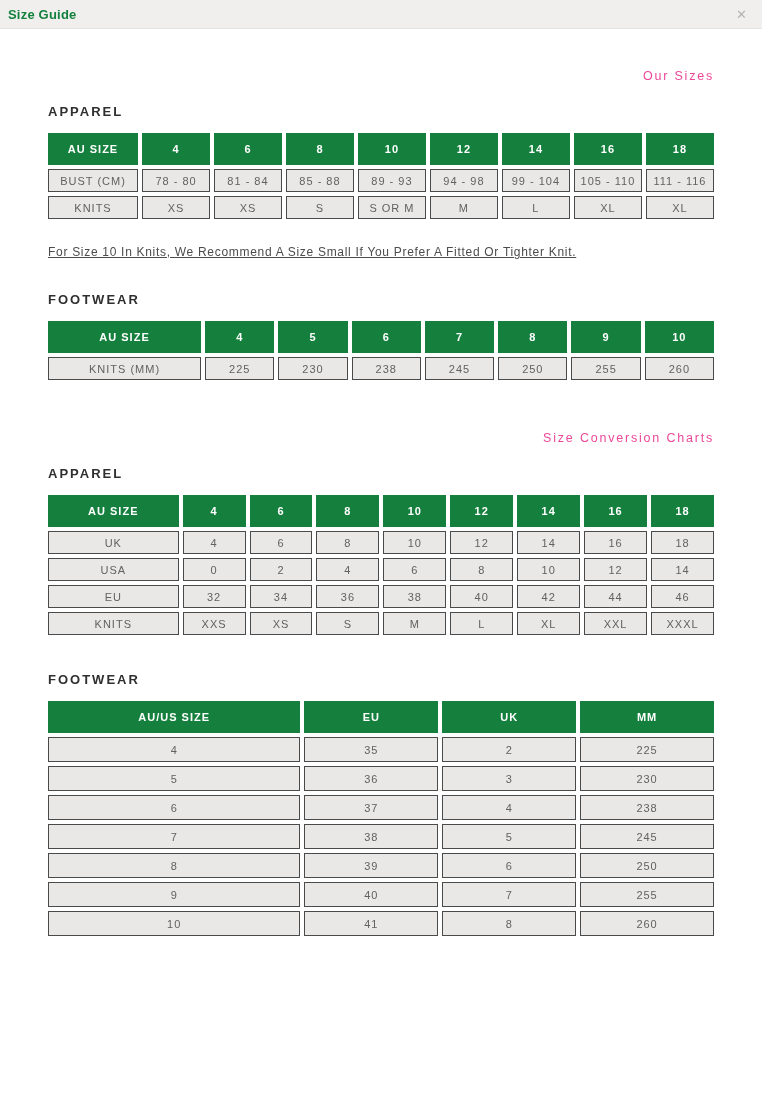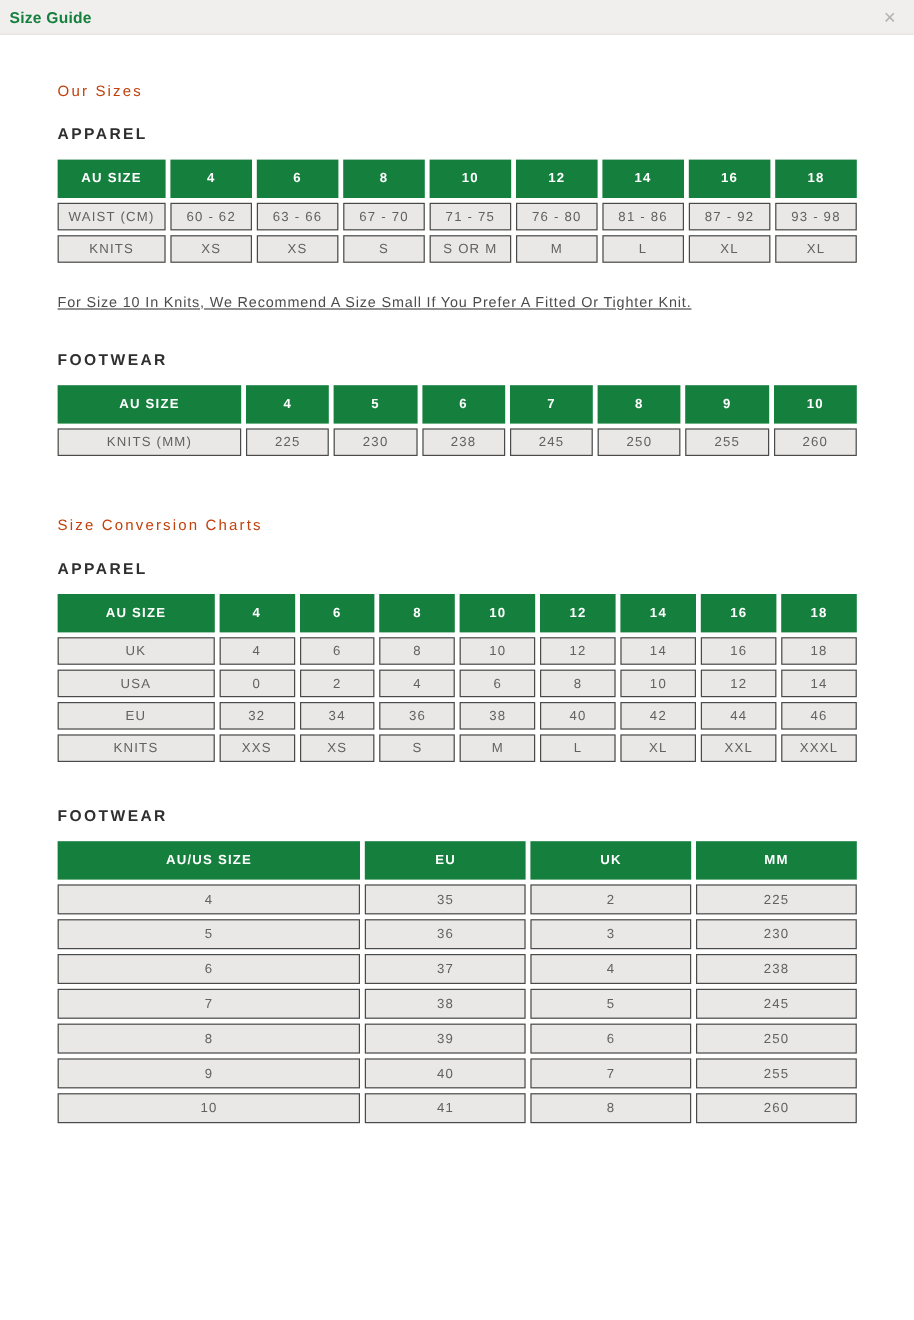--- a/index.html
+++ b/index.html
@@ -39,23 +39,24 @@
     font-size: 13px;
     line-height: 1;
     cursor: pointer;
     font-family: "Liberation Sans", sans-serif;
   }
   
   .content { padding: 0 48px; }
   .section-title {
     font-size: 12.5px;
     font-weight: normal;
-    color: #c2410c;
+    color: #ec4899;
     letter-spacing: 1.8px;
     margin: 0;
+    text-align: right;
   }
   .section-title.our-sizes { padding-top: 40px; }
   .section-title.conversion { padding-top: 47px; }
   .sub-label {
     font-size: 13px;
     font-weight: bold;
     color: #2f2f2f;
     letter-spacing: 2px;
     margin: 0;
     padding-top: 21px;
@@ -136,29 +137,29 @@
             <th>8</th>
             <th>10</th>
             <th>12</th>
             <th>14</th>
             <th>16</th>
             <th>18</th>
           </tr>
         </thead>
         <tbody>
           <tr>
-            <td>WAIST (CM)</td>
-            <td>60 - 62</td>
-            <td>63 - 66</td>
-            <td>67 - 70</td>
-            <td>71 - 75</td>
-            <td>76 - 80</td>
-            <td>81 - 86</td>
-            <td>87 - 92</td>
-            <td>93 - 98</td>
+            <td>BUST (CM)</td>
+            <td>78 - 80</td>
+            <td>81 - 84</td>
+            <td>85 - 88</td>
+            <td>89 - 93</td>
+            <td>94 - 98</td>
+            <td>99 - 104</td>
+            <td>105 - 110</td>
+            <td>111 - 116</td>
           </tr>
           <tr>
             <td>KNITS</td>
             <td>XS</td>
             <td>XS</td>
             <td>S</td>
             <td>S OR M</td>
             <td>M</td>
             <td>L</td>
             <td>XL</td>

